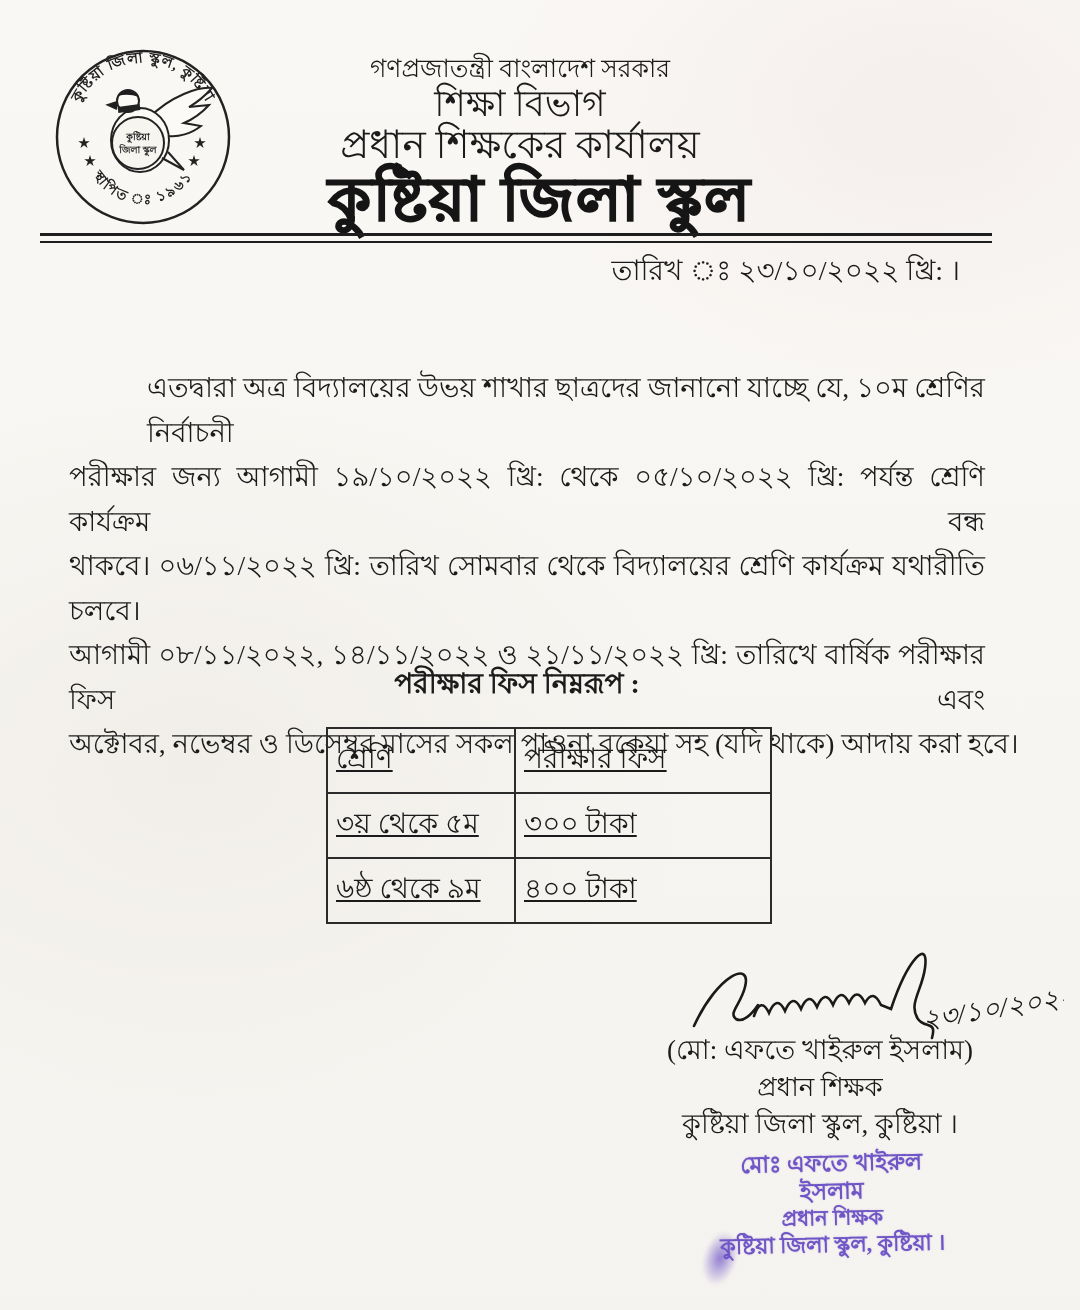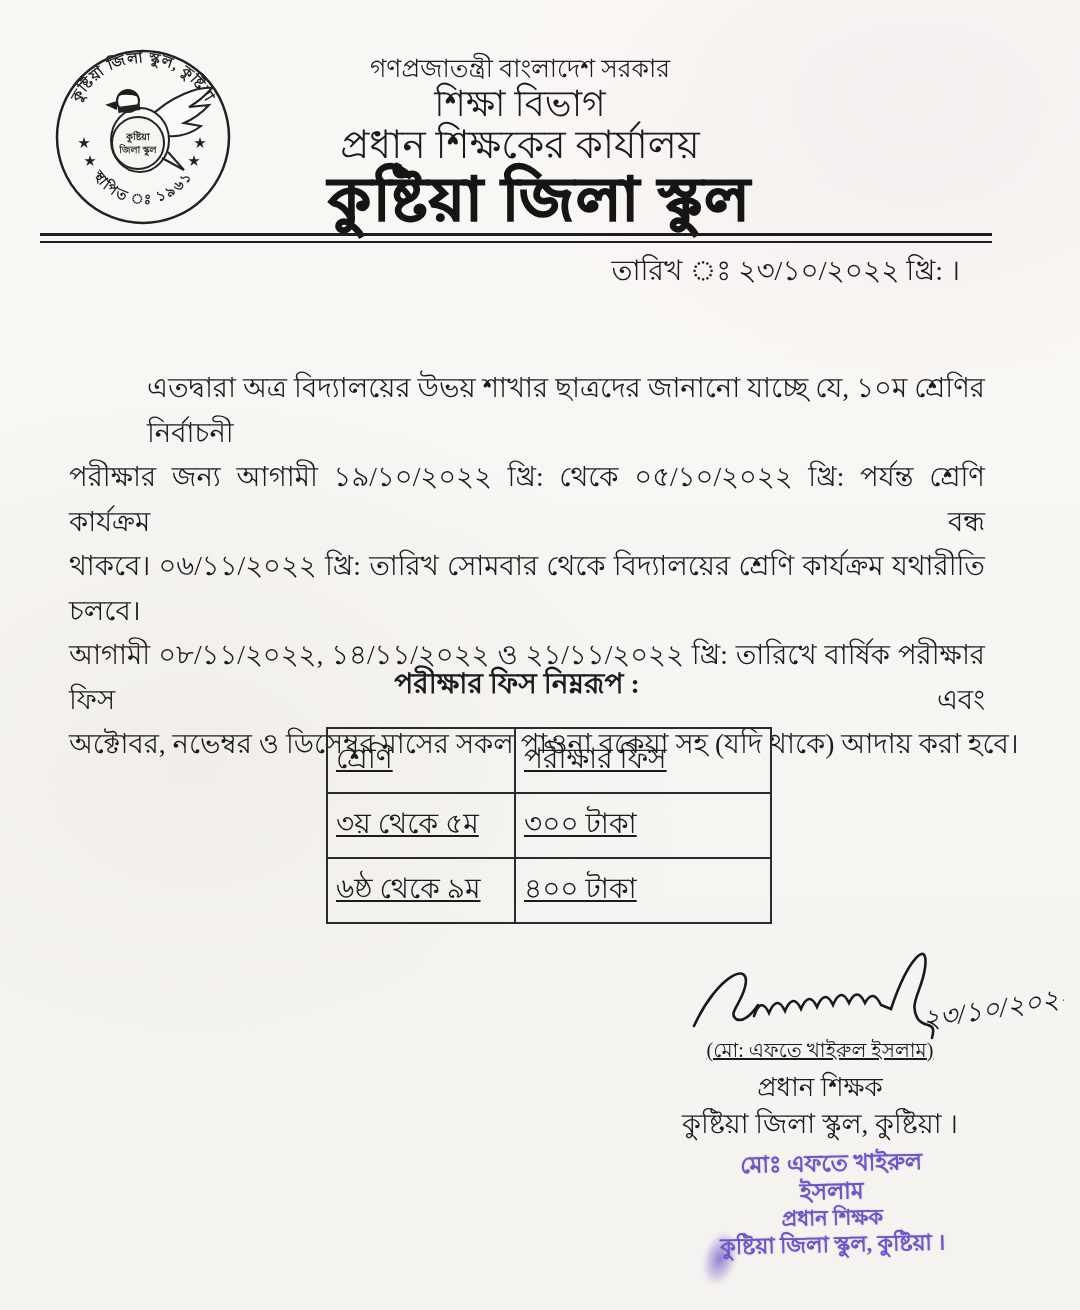--- a/index.html
+++ b/index.html
@@ -60,21 +60,21 @@
     border:2px solid #2b2b2b;text-align:left;font-weight:normal;
     height:37px;padding:8px 8px;text-decoration:underline;
   }
   table.fees th{width:170px;}
   table.fees th+th, table.fees td+td{width:238px;}
   
   .sig-svg{position:absolute;left:678px;top:930px;width:386px;height:118px;}
   .sig-svg path{fill:none;stroke:#1a1a1a;stroke-width:2.6;stroke-linecap:round;}
   .sig-date{font-size:27px;font-style:italic;fill:#1a1a1a;}
   .sig-block{position:absolute;left:640px;top:1033px;width:360px;text-align:center;}
-  .sig-name{font-size:20px;line-height:34px;text-decoration:underline;}
+  .sig-name{font-size:27px;line-height:34px;}
   .sig-title{font-size:26px;line-height:34px;margin-top:4px;}
   .sig-org{font-size:27px;line-height:34px;margin-top:2px;}
   
   .stamp{
     position:absolute;left:712px;top:1150px;width:240px;text-align:center;
     color:#6f55c6;transform:rotate(-1.2deg);
     text-shadow:0 0 1.5px rgba(111,85,198,.45);
   }
   .stamp .s1{font-size:23px;font-weight:bold;line-height:28px;}
   .stamp .s2{font-size:21px;font-weight:bold;line-height:25px;}

